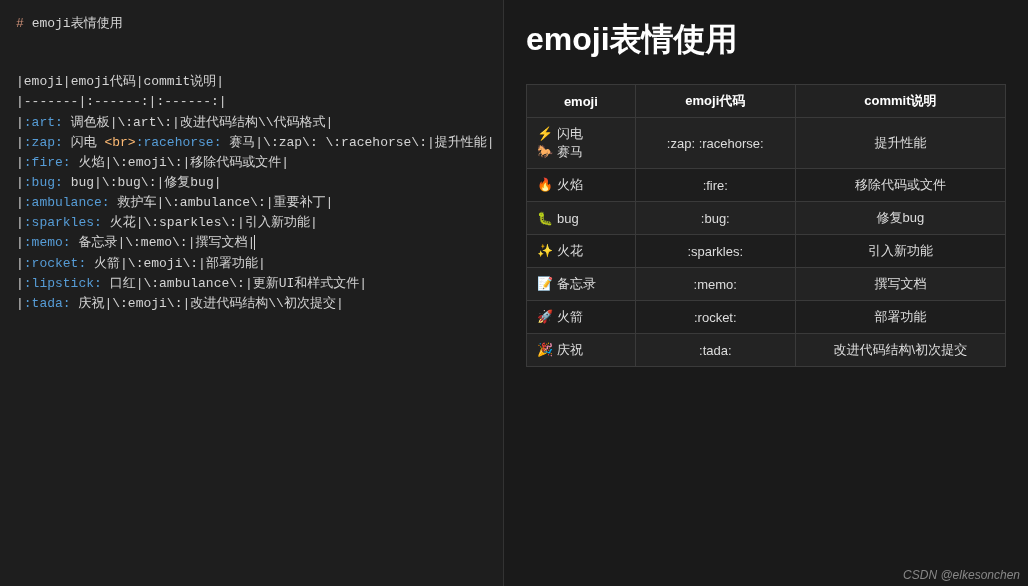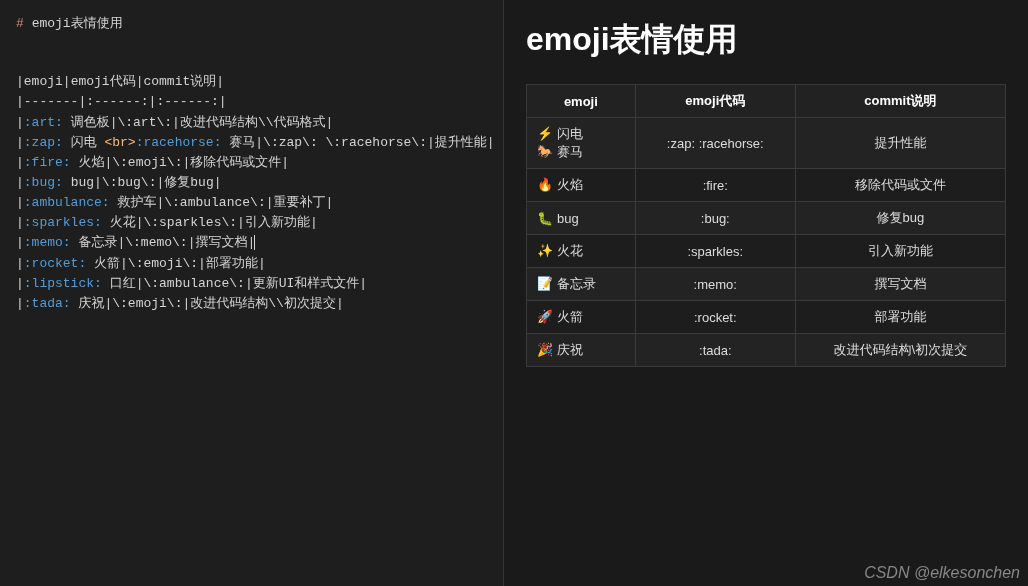--- a/index.html
+++ b/index.html
@@ -75,21 +75,21 @@
       width: 16px;
       text-align: center;
       margin-right: 4px;
       font-style: normal;
     }
     .watermark {
       position: absolute;
       right: 8px;
       bottom: 4px;
       color: #9a9a9a;
-      font-size: 16px;
+      font-size: 12px;
       font-style: italic;
       opacity: 0.85;
     }
   </style>
 </head>
 <body>
 
 <div class="left-pane">
   <div class="heading-line md-line">
     <span class="md-hash">#</span>

